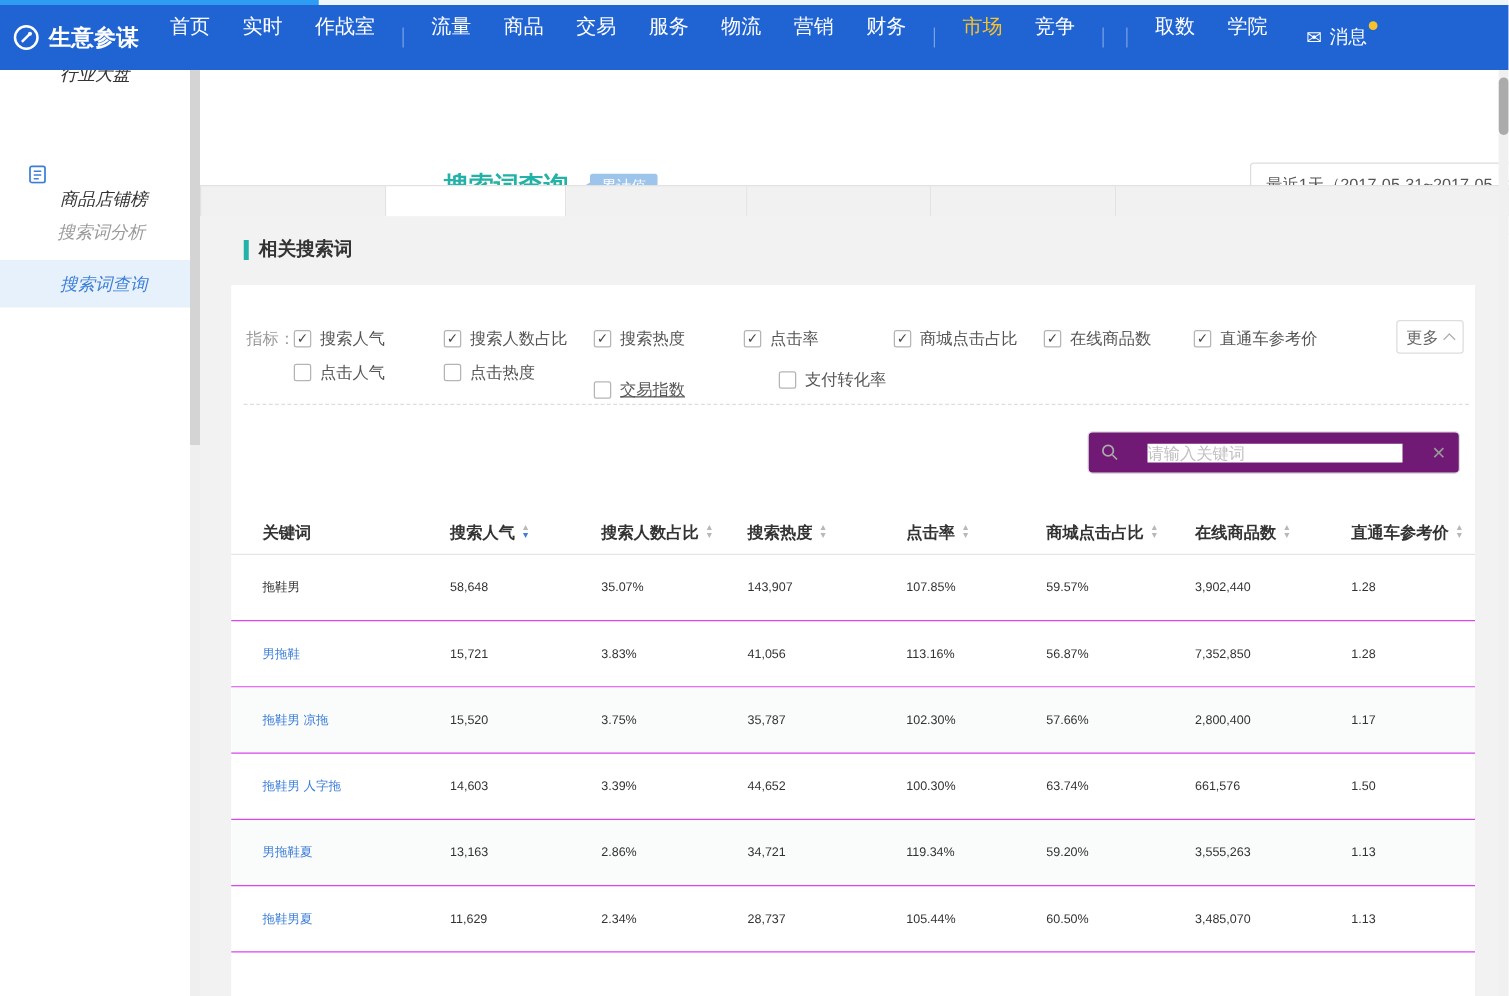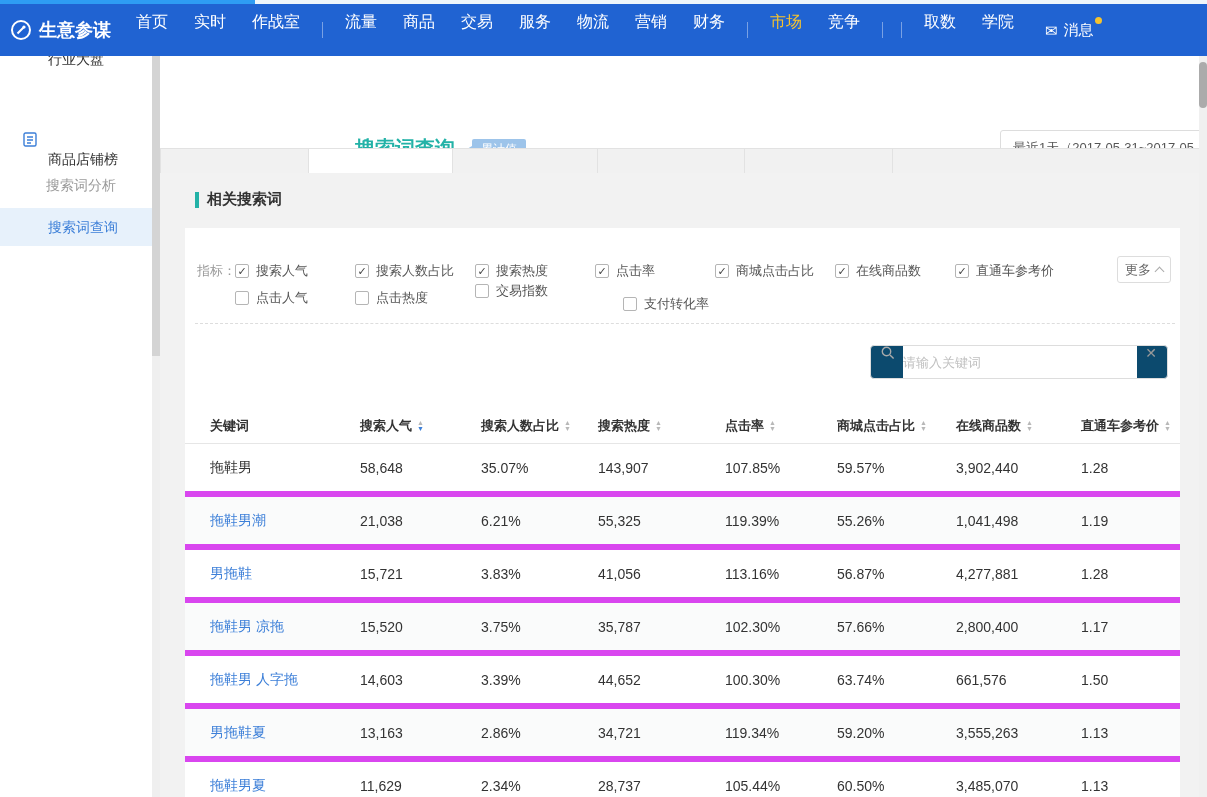--- a/index.html
+++ b/index.html
@@ -17,21 +17,21 @@
   .nav-item.active { color:#f6c32e; }
   .nav-item.active::after { content:""; position:absolute; left:50%; transform:translateX(-50%); bottom:2px; width:46px; height:3px; background:#f6c32e; border-radius:2px; }
   .nav-item.wide { padding:0 24px; }
   .nav-div { width:1px; height:16px; background:rgba(255,255,255,.4); margin:0 9px; }
   .dot { position:absolute; top:12px; right:6px; width:7px; height:7px; border-radius:50%; background:#f6c32e; }
   .msg { display:flex; align-items:center; gap:6px; margin-left:18px; margin-right:14px; position:relative; height:52px; line-height:52px; font-size:15px; cursor:pointer; }
   .msg .dot { top:13px; right:-8px; }
   .envelope { font-size:15px; line-height:1; }
 
   
-  .sidebar { position:absolute; top:56px; left:0; width:152px; height:741px; background:#fff; overflow:hidden; }
+  .sidebar { position:absolute; top:56px; left:0; width:152px; height:741px; background:#fff; overflow:hidden;font-style:italic; }
   .sb-item { position:absolute; left:48px; height:30px; line-height:30px; font-size:14px; color:#333; white-space:nowrap; cursor:pointer; }
   .sb-item.cut { top:-12px; }
   .sb-item.group { color:#9a9a9a; left:46px; }
   .sb-ico { position:absolute; top:76px; left:23px; }
   .sb-active-bg { position:absolute; top:152px; left:0; width:152px; height:38px; background:#e7f1fb; cursor:pointer; }
   .sb-active-bg .lbl { position:absolute; left:48px; top:0; height:38px; line-height:38px; font-size:14px; color:#3c7fd8; }
   .sb-scroll { position:absolute; top:56px; left:152px; width:8px; height:741px; background:#efefef; }
   .sb-scroll .thumb { position:absolute; top:0; left:0; width:8px; height:300px; background:#d4d4d4; }
 
   
@@ -59,33 +59,33 @@
   .section-text { font-size:15px; font-weight:bold; color:#333; }
 
   .panel { position:absolute; left:185px; top:228px; width:995px; height:569px; background:#fff; }
 
   .filters-label { position:absolute; left:197px; top:262px; font-size:13px; color:#9a9a9a; }
   .chk-item { position:absolute; display:flex; align-items:center; gap:7px; font-size:13px; color:#555; cursor:pointer; white-space:nowrap; }
   .box { width:14px; height:14px; border:1px solid #b5b5b5; border-radius:2px; background:#fff; font-size:11px; line-height:12px; text-align:center; color:#444; }
   .more-btn { position:absolute; left:1117px; top:256px; width:54px; height:27px; border:1px solid #ddd; border-radius:3px; background:#fff; display:flex; align-items:center; justify-content:center; gap:5px; font-size:13px; color:#666; cursor:pointer; }
   .dash-div { position:absolute; left:195px; top:323px; width:980px; border-top:1px dashed #ddd; }
 
-  .search-box { position:absolute; left:870px; top:345px; width:298px; height:34px; border:1px solid #ddd; border-radius:4px; background:#0c4a6e; display:flex; padding:0 10px; gap:8px; }
+  .search-box { position:absolute; left:870px; top:345px; width:298px; height:34px; border:1px solid #ddd; border-radius:4px; background:#701a75; display:flex; align-items:center; padding:0 10px; gap:23px; }
   .search-box input { flex:1; border:none; outline:none; font-size:13px; color:#333; font-family:"Liberation Sans", sans-serif; }
   .search-box input::placeholder { color:#c0c0c0; }
   .clear-x { color:#999; font-size:14px; cursor:pointer; line-height:1; }
 
   
   .tgrid { display:grid; grid-template-columns:150px 121px 117px 127px 112px 119px 125px 1fr; align-items:center; }
   .thead { position:absolute; left:185px; top:408px; width:995px; height:36px; border-bottom:1px solid #e6e6e6; padding-left:25px; font-size:13px; font-weight:bold; color:#333; }
   .th { display:flex; align-items:center; gap:5px; cursor:pointer; }
   .sort { display:flex; flex-direction:column; line-height:6px; font-size:7px; color:#b8b8b8; }
   .sort .desc-on { color:#3c7fd8; }
   .tbody { position:absolute; left:185px; top:444px; width:995px; }
-  .trow { height:53px; border-bottom:6px solid #d946ef; padding-left:25px; font-size:14px; color:#333; }
+  .trow { height:53px; border-bottom:1px solid #d946ef; padding-left:25px; font-size:10px; color:#333; }
   .trow.alt { background:#fafbfb; }
   .kw { color:#333; }
   .kw.link { color:#3c7fd8; cursor:pointer; }
 
   
   .page-scroll { position:absolute; right:0; top:56px; width:8px; height:741px; background:#f0f0f0; }
   .page-scroll .thumb { position:absolute; top:6px; left:0; width:8px; height:46px; background:#ababab; border-radius:4px; }
 </style>
 </head>
 <body>
@@ -208,21 +208,21 @@
       <span>直通车参考价</span>
     </div>
   <div class="chk-item" style="left:235px;top:289px;">
       <span class="box"></span>
       <span>点击人气</span>
     </div>
   <div class="chk-item" style="left:355px;top:289px;">
       <span class="box"></span>
       <span>点击热度</span>
     </div>
-  <div class="chk-item" style="left:475px;top:282px;">
+  <div class="chk-item" style="left:475px;top:303px;text-decoration:underline;">
       <span class="box"></span>
       <span>交易指数</span>
     </div>
   <div class="chk-item" style="left:595px;top:295px;padding-left:28px;">
       <span class="box"></span>
       <span>支付转化率</span>
     </div>
   <div class="more-btn">
       <span>更多</span>
       <span class="chev up"></span>
@@ -299,38 +299,28 @@
     <div class="trow tgrid">
       <div class="kw">拖鞋男</div>
       <div>58,648</div>
         <div>35.07%</div>
         <div>143,907</div>
         <div>107.85%</div>
         <div>59.57%</div>
         <div>3,902,440</div>
         <div>1.28</div>
     </div>
-    <div class="trow tgrid alt">
-      <div class="kw link">拖鞋男潮</div>
-      <div>21,038</div>
-        <div>6.21%</div>
-        <div>55,325</div>
-        <div>119.39%</div>
-        <div>55.26%</div>
-        <div>1,041,498</div>
-        <div>1.19</div>
-    </div>
     <div class="trow tgrid">
       <div class="kw link">男拖鞋</div>
       <div>15,721</div>
         <div>3.83%</div>
         <div>41,056</div>
         <div>113.16%</div>
         <div>56.87%</div>
-        <div>4,277,881</div>
+        <div>7,352,850</div>
         <div>1.28</div>
     </div>
     <div class="trow tgrid alt">
       <div class="kw link">拖鞋男 凉拖</div>
       <div>15,520</div>
         <div>3.75%</div>
         <div>35,787</div>
         <div>102.30%</div>
         <div>57.66%</div>
         <div>2,800,400</div>

